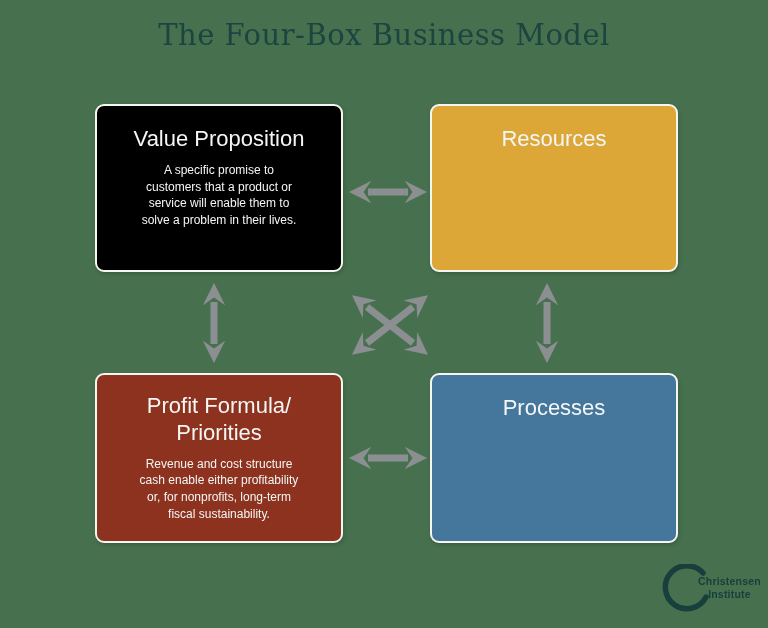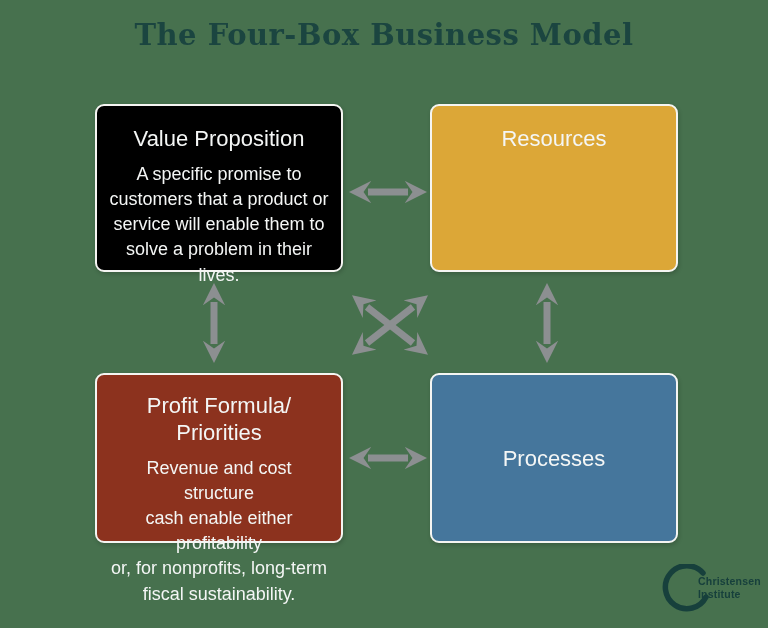--- a/index.html
+++ b/index.html
@@ -6,47 +6,47 @@
   .canvas{
     position:relative;
     width:768px;height:628px;
     overflow:hidden;
     font-family:"Liberation Sans",sans-serif;
   }
   .diagram-title{
     position:absolute;top:18px;left:0;width:768px;
     text-align:center;
     font-family:"DejaVu Serif","Liberation Serif",serif;
-    font-size:29px;font-weight:700;letter-spacing:0.5px;
+    font-size:29px;font-weight:400;letter-spacing:0.5px;
   }
   .box{
     position:absolute;
     width:248px;height:168px;
     border:2px solid #f5f5f2;
     border-radius:9px;
     box-sizing:border-box;
     color:#f4f6f5;
     text-align:center;
     box-shadow:1px 2px 4px rgba(0,0,0,0.18);
     display:flex;flex-direction:column;justify-content:flex-start;
     padding:14px 12px 8px 12px;
   }
   .box-tl{left:95px;top:104px;}
   .box-tr{left:430px;top:104px;}
   .box-bl{left:95px;top:373px;height:170px;}
-  .box-br{left:430px;top:373px;height:170px;justify-content:center;}
+  .box-br{left:430px;top:373px;height:170px;}
   .box-title{
     font-size:22px;font-weight:400;
     margin:6px 0 9px 0;
     white-space:pre-line;
     line-height:1.22;
   }
   .box-bl .box-title{margin-top:4px;}
   .box-body{
-    font-size:18px;line-height:1.4;
+    font-size:12px;line-height:1.4;
     white-space:pre-line;
     font-weight:400;
   }
   .arrow{position:absolute;}
   .arrow svg{display:block;width:100%;height:100%;}
   .logo{
     position:absolute;left:660px;top:560px;width:106px;height:62px;
   }
   .logo-mark{position:absolute;left:2px;top:4px;width:50px;height:50px;}
   .logo-text{
@@ -123,17 +123,17 @@
       <line x1="73" y1="27" x2="27" y2="63" stroke="currentColor" stroke-width="7" marker-start="url(#ah1)" marker-end="url(#ah1)"></line>
     </svg>
   </div>
 
   <div class="logo">
     <div class="logo-mark" style="color: rgb(23, 64, 60);">
       <svg viewBox="0 0 50 50" xmlns="http://www.w3.org/2000/svg">
         <path d="M 41 9 A 21.5 21.5 0 1 0 44 33" fill="none" stroke="currentColor" stroke-width="5.5" stroke-linecap="round"></path>
       </svg>
     </div>
-    <div class="logo-text" style="color: rgb(23, 64, 60);">Christensen
+    <div class="logo-text" style="color: rgb(23, 64, 60); text-align: center;">Christensen
 Institute</div>
   </div>
 
 </div>
 
 </body></html>

